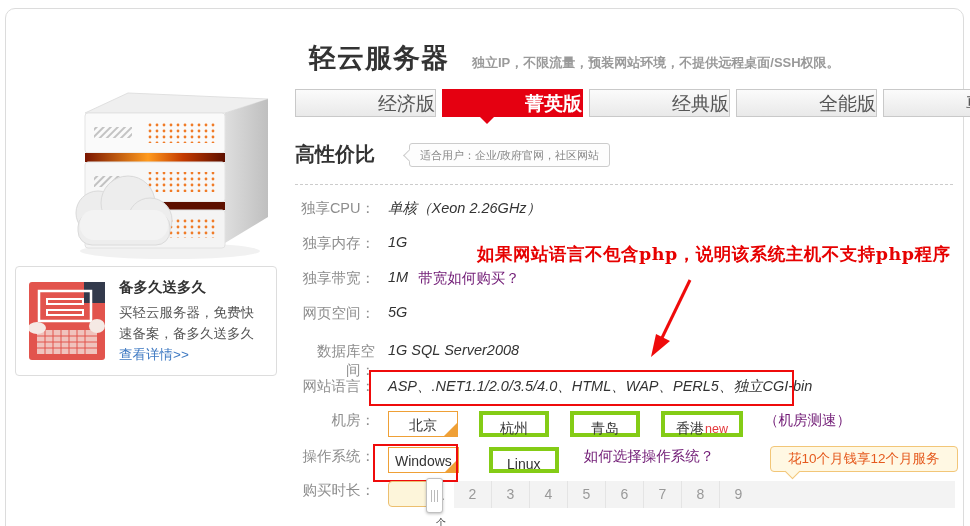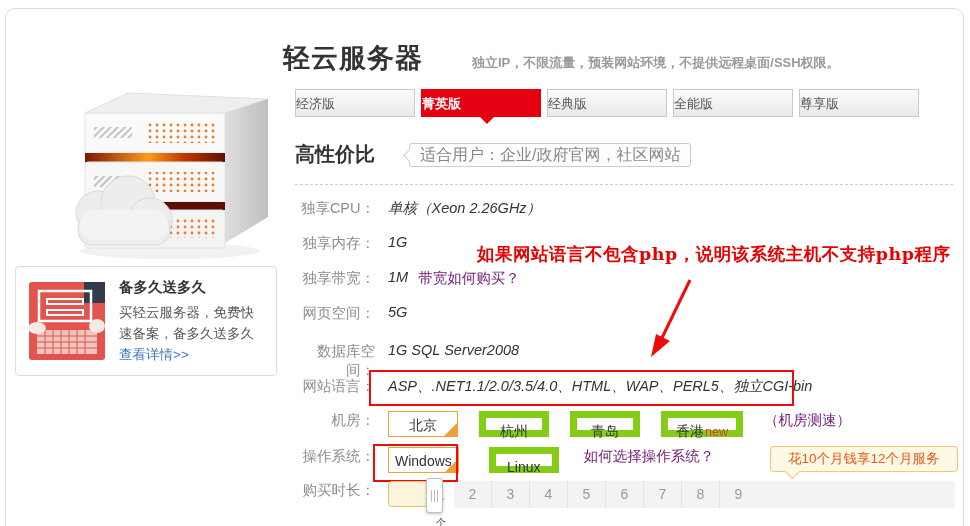--- a/index.html
+++ b/index.html
@@ -9,42 +9,42 @@
 
   
   .server-ill{position:absolute;left:50px;top:45px;width:225px;height:215px;}
   .promo-box{position:absolute;left:15px;top:266px;width:262px;height:110px;border:1px solid #ddd;border-radius:4px;background:#fff;display:flex;align-items:center;padding:0 10px;box-sizing:border-box;cursor:pointer;}
   .promo-ill{width:76px;height:78px;flex:0 0 76px;margin-left:3px;}
   .promo-text{margin-left:14px;font-size:13.5px;color:#555;line-height:21px;}
   .promo-title{font-weight:bold;color:#333;font-size:14.5px;margin-bottom:4px;}
   .promo-link{color:#3e79c2;cursor:pointer;}
 
   
-  .page-title{position:absolute;left:283px;top:40px;font-size:27px;font-weight:bold;color:#333;letter-spacing:1px;}
+  .page-title{position:absolute;left:309px;top:40px;font-size:27px;font-weight:bold;color:#333;letter-spacing:1px;}
   .page-subtitle{position:absolute;left:472px;top:54px;font-size:13px;font-weight:bold;color:#9a9a9a;}
 
   
   .tabs{position:absolute;left:295px;top:89px;display:flex;gap:6px;}
-  .tab{width:120px;height:28px;line-height:28px;text-align:left;font-size:13px;color:#555;
+  .tab{width:141px;height:28px;line-height:28px;text-align:right;font-size:19px;color:#555;
        border:1px solid #c9c9c9;background:linear-gradient(#fbfbfb,#e9e9e9);box-sizing:border-box;cursor:pointer;}
   .tab.selected{background:#e50011;border-color:#e50011;color:#fff;font-weight:bold;position:relative;}
   .tab-arrow{position:absolute;left:480px;top:117px;width:0;height:0;border-left:7px solid transparent;border-right:7px solid transparent;border-top:7px solid #e50011;}
 
   
   .sec-heading{position:absolute;left:295px;top:141px;font-size:20px;font-weight:bold;color:#333;}
-  .sec-badge{position:absolute;left:409px;top:143px;height:22px;line-height:22px;padding:0 10px;border:1px solid #ccc;border-radius:3px;font-size:16px;color:#888;background:#fdfdfd;}
+  .sec-badge{position:absolute;left:409px;top:143px;height:22px;line-height:22px;padding:0 10px;border:1px solid #ccc;border-radius:3px;font-size:11px;color:#888;background:#fdfdfd;}
   .sec-badge:before{content:"";position:absolute;left:-5px;top:7px;width:8px;height:8px;background:#fdfdfd;border-left:1px solid #ccc;border-bottom:1px solid #ccc;transform:rotate(45deg);}
   .dash-sep{position:absolute;left:295px;top:184px;width:658px;border-top:1px dashed #ccc;}
 
   
   .row{position:absolute;left:295px;display:flex;align-items:flex-start;height:28px;font-size:14.5px;}
   .row .lbl{width:80px;text-align:right;color:#8e8e8e;margin-right:13px;flex:0 0 80px;}
   .row .val{color:#333;font-style:italic;}
   .row .link{color:#701a75;margin-left:10px;cursor:pointer;}
-  .opt-btn{min-width:70px;height:26px;line-height:26px;text-align:center;border:7px solid #84cc16;background:#fff;color:#333;font-size:14px;margin-right:21px;box-sizing:border-box;cursor:pointer;padding:0 6px;position:relative;}
+  .opt-btn{min-width:70px;height:26px;line-height:26px;text-align:center;border:4px solid #84cc16;background:#fff;color:#333;font-size:14px;margin-right:21px;box-sizing:border-box;cursor:pointer;padding:0 6px;position:relative;}
   .opt-btn.selected{border:1px solid #efa036;}
   .opt-btn.selected:after{content:"";position:absolute;right:0;bottom:0;width:0;height:0;border-left:13px solid transparent;border-bottom:13px solid #efa036;}
   .opt-btn.selected .tick{position:absolute;right:1px;bottom:-1px;color:#fff;font-size:9px;z-index:2;}
   .new-badge{color:#e4393c;font-size:12.5px;margin-left:1px;}
 
   
   .dur-chip{width:52px;height:26px;border:1px solid #ecbf6f;background:#fdf5da;border-radius:4px;text-align:center;line-height:26px;color:#333;box-sizing:border-box;cursor:pointer;position:relative;z-index:2;padding-left:47px;}
   .dur-chip .num{font-size:14px;font-weight:bold;}
   .dur-chip .unit{font-size:10px;}
   .dur-handle{position:absolute;left:131px;top:-3px;width:15px;height:33px;background:#fff;border:1px solid #c0c0c0;border-radius:3px;box-shadow:0 1px 3px rgba(0,0,0,.25);z-index:3;cursor:grab;display:flex;align-items:center;justify-content:center;gap:2px;}

